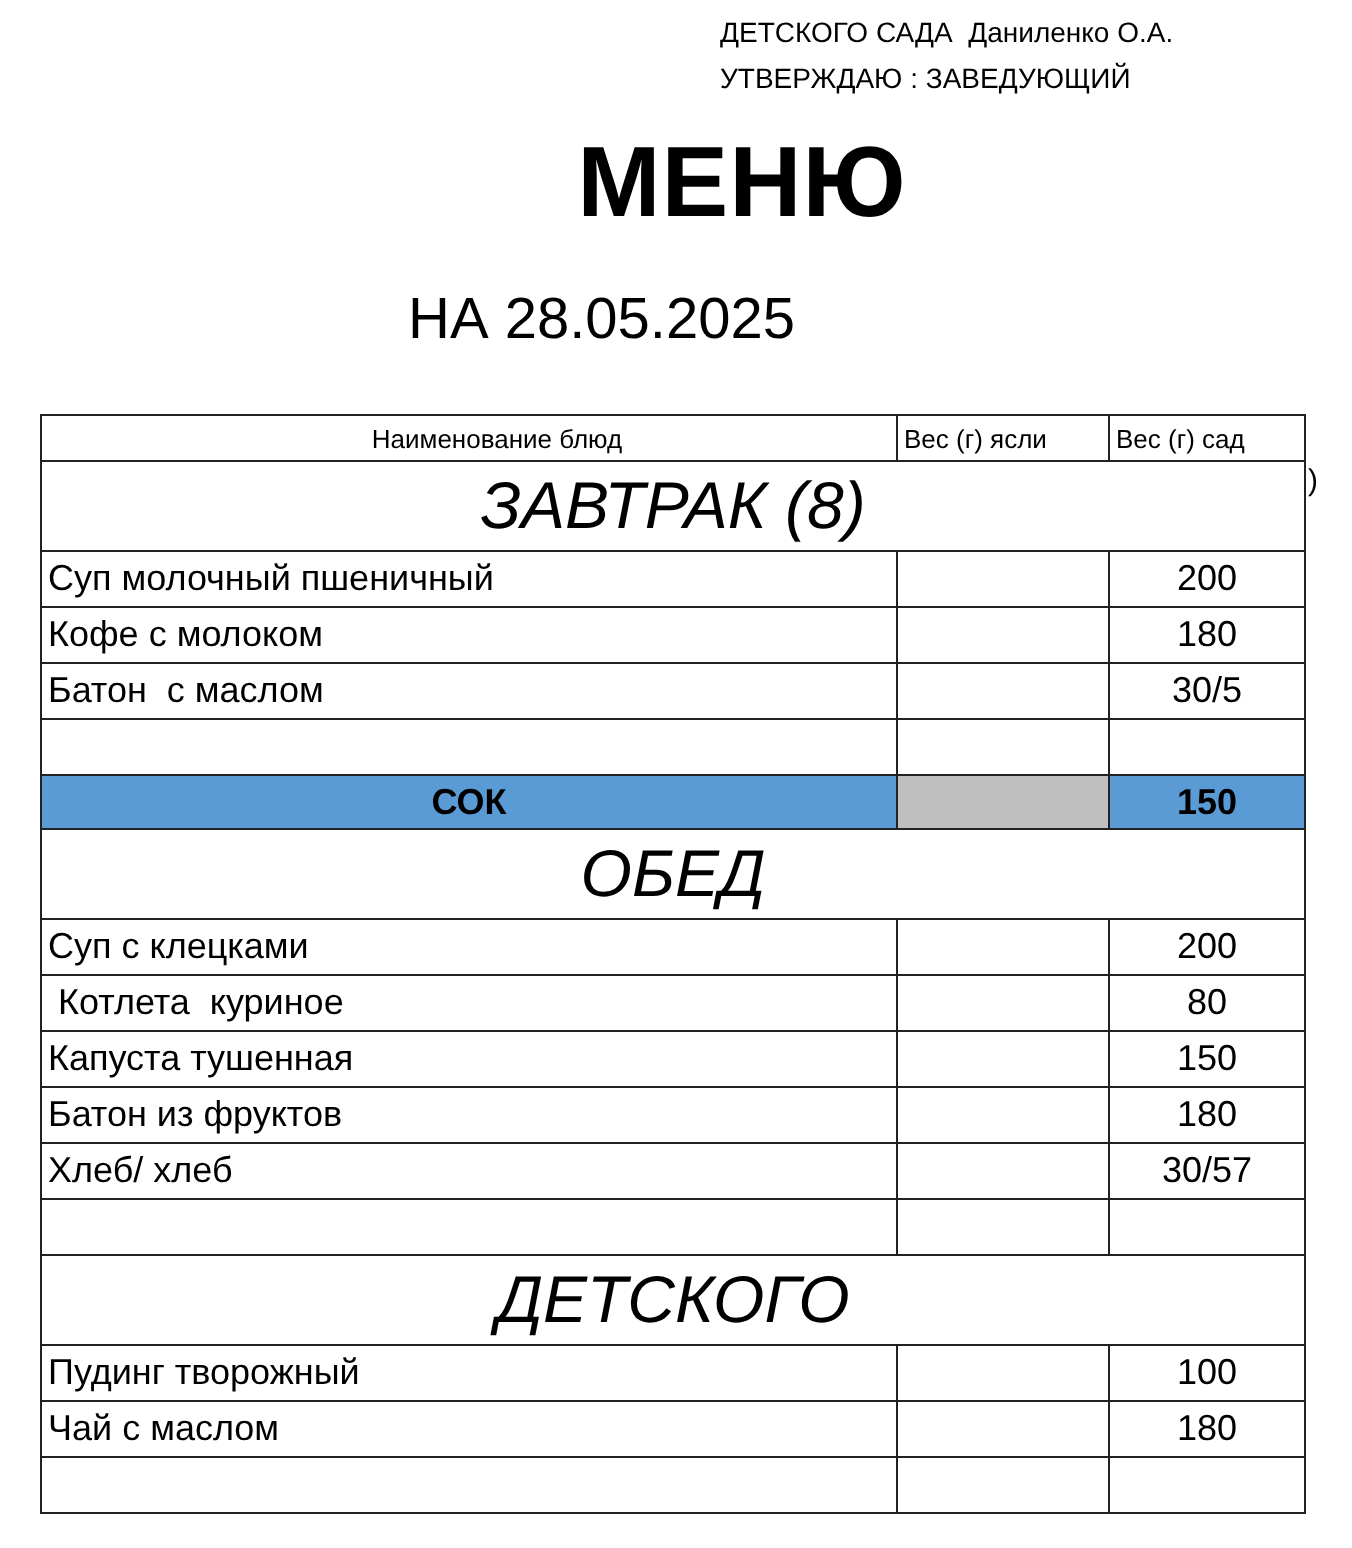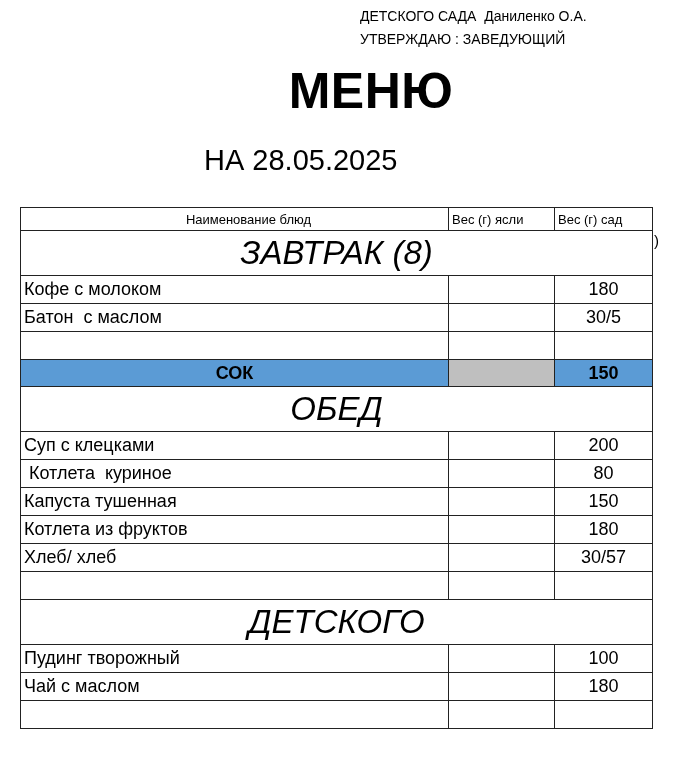--- a/index.html
+++ b/index.html
@@ -45,20 +45,25 @@
     <tr class="hdr">
       <td class="name">Наименование блюд</td>
       <td>Вес (г) ясли</td>
       <td>Вес (г) сад</td>
     </tr>
 
     <tr class="section">
       <td colspan="3">ЗАВТРАК (8)</td>
     </tr>
     <tr class="item">
+      <td style="white-space:pre">Суп молочный пшеничный</td>
+      <td class="w"></td>
+      <td class="w">200</td>
+    </tr>
+    <tr class="item">
       <td style="white-space:pre">Кофе с молоком</td>
       <td class="w"></td>
       <td class="w">180</td>
     </tr>
     <tr class="item">
       <td style="white-space:pre">Батон  с маслом</td>
       <td class="w"></td>
       <td class="w">30/5</td>
     </tr>
     <tr class="item">
@@ -84,21 +89,21 @@
       <td style="white-space:pre"> Котлета  куриное</td>
       <td class="w"></td>
       <td class="w">80</td>
     </tr>
     <tr class="item">
       <td style="white-space:pre">Капуста тушенная</td>
       <td class="w"></td>
       <td class="w">150</td>
     </tr>
     <tr class="item">
-      <td style="white-space:pre">Котлета из фруктов</td>
+      <td style="white-space:pre">Батон из фруктов</td>
       <td class="w"></td>
       <td class="w">180</td>
     </tr>
     <tr class="item">
       <td style="white-space:pre">Хлеб/ хлеб</td>
       <td class="w"></td>
       <td class="w">30/57</td>
     </tr>
     <tr class="item">
       <td></td>

